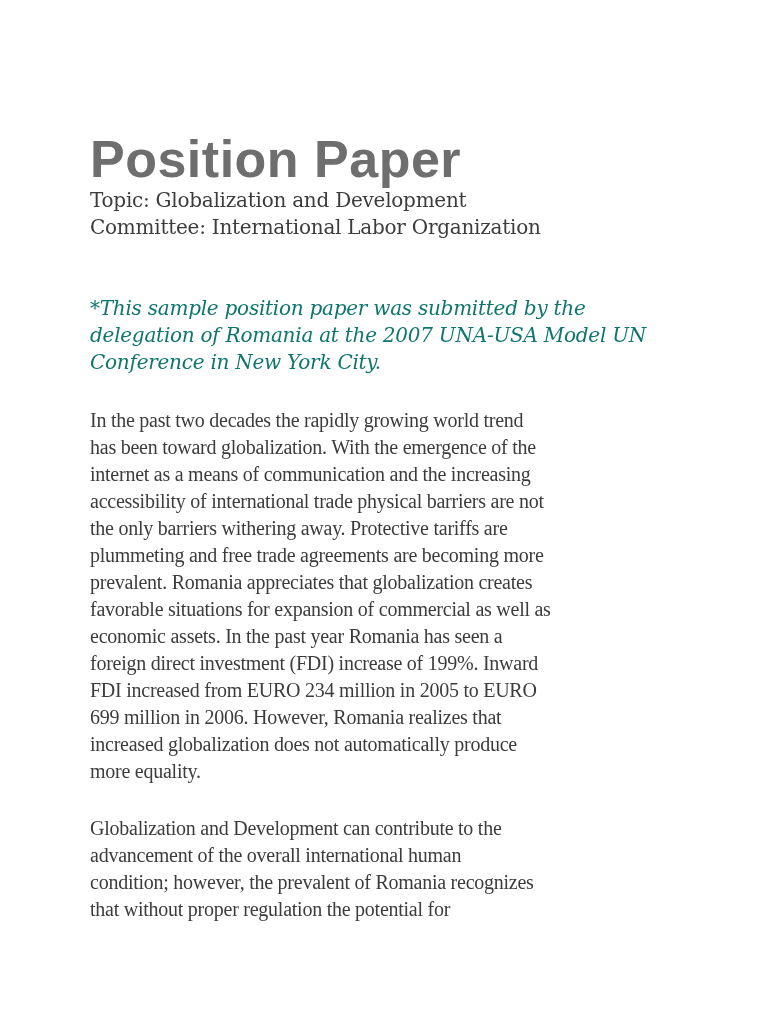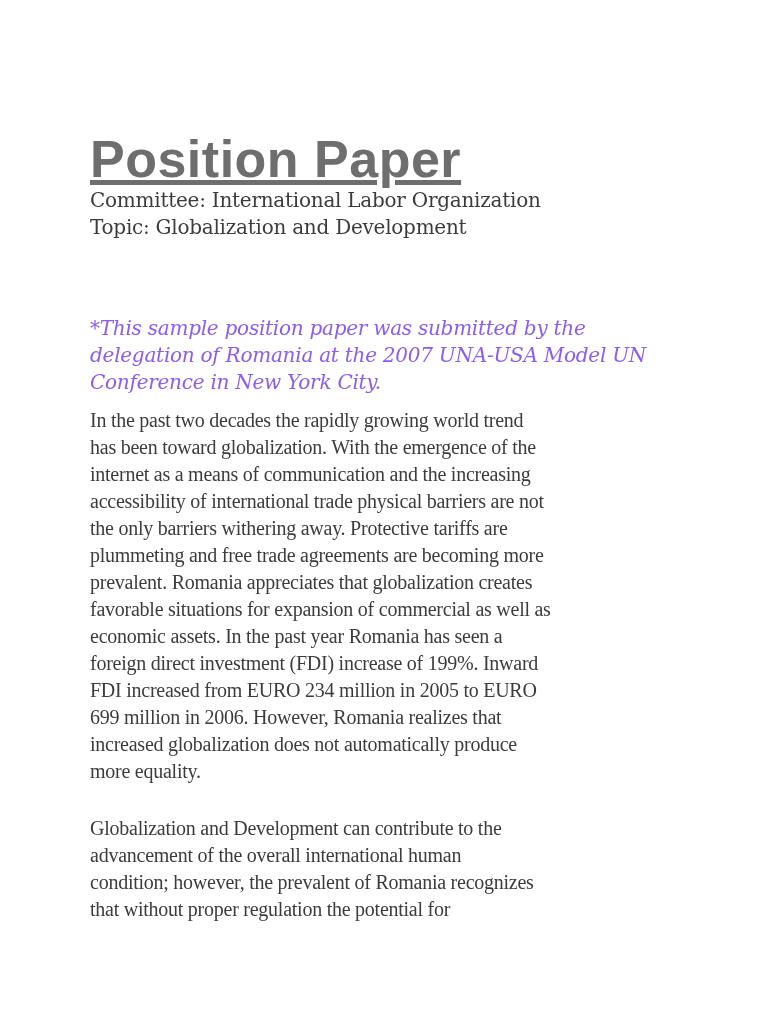--- a/index.html
+++ b/index.html
@@ -18,44 +18,42 @@
   .doc-title {
     position: absolute;
     left: 90px;
     top: 98px;
     font-family: "Liberation Sans", sans-serif;
     font-size: 52px;
     line-height: 52px;
     letter-spacing: 0.5px;
     color: #6e6e6e;
     white-space: nowrap;
-    text-decoration: underline;
   }
   .meta-block {
     position: absolute;
     left: 90px;
     top: 187px;
     width: 640px;
     font-size: 20px;
     line-height: 27px;
     letter-spacing: -0.25px;
     color: #3c3c3c;
   }
   .note-block {
     position: absolute;
     left: 90px;
     top: 295px;
     width: 650px;
     font-size: 20px;
     line-height: 27px;
     letter-spacing: -0.25px;
     font-style: italic;
-    color: #8b5cf6;
+    color: #0f766e;
     white-space: pre-line;
-    margin-top: 20px;
   }
   .body-paragraph {
     position: absolute;
     left: 90px;
     width: 650px;
     font-size: 20px;
     line-height: 27px;
     letter-spacing: -0.25px;
     color: #3c3c3c;
     white-space: pre-line;
@@ -64,22 +62,22 @@
   .para-1 { top: 407px; }
   .para-2 { top: 815px; }
 </style>
 </head>
 <body>
 
 <div class="page">
   <h1 class="doc-title">Position Paper</h1>
 
   <div class="meta-block">
+    <div>Topic: Globalization and Development</div>
     <div>Committee: International Labor Organization</div>
-    <div>Topic: Globalization and Development</div>
   </div>
 
   <div class="note-block">*This sample position paper was submitted by the
 delegation of Romania at the 2007 UNA-USA Model UN
 Conference in New York City.</div>
 
   <div class="body-paragraph para-1">In the past two decades the rapidly growing world trend
 has been toward globalization. With the emergence of the
 internet as a means of communication and the increasing
 accessibility of international trade physical barriers are not

